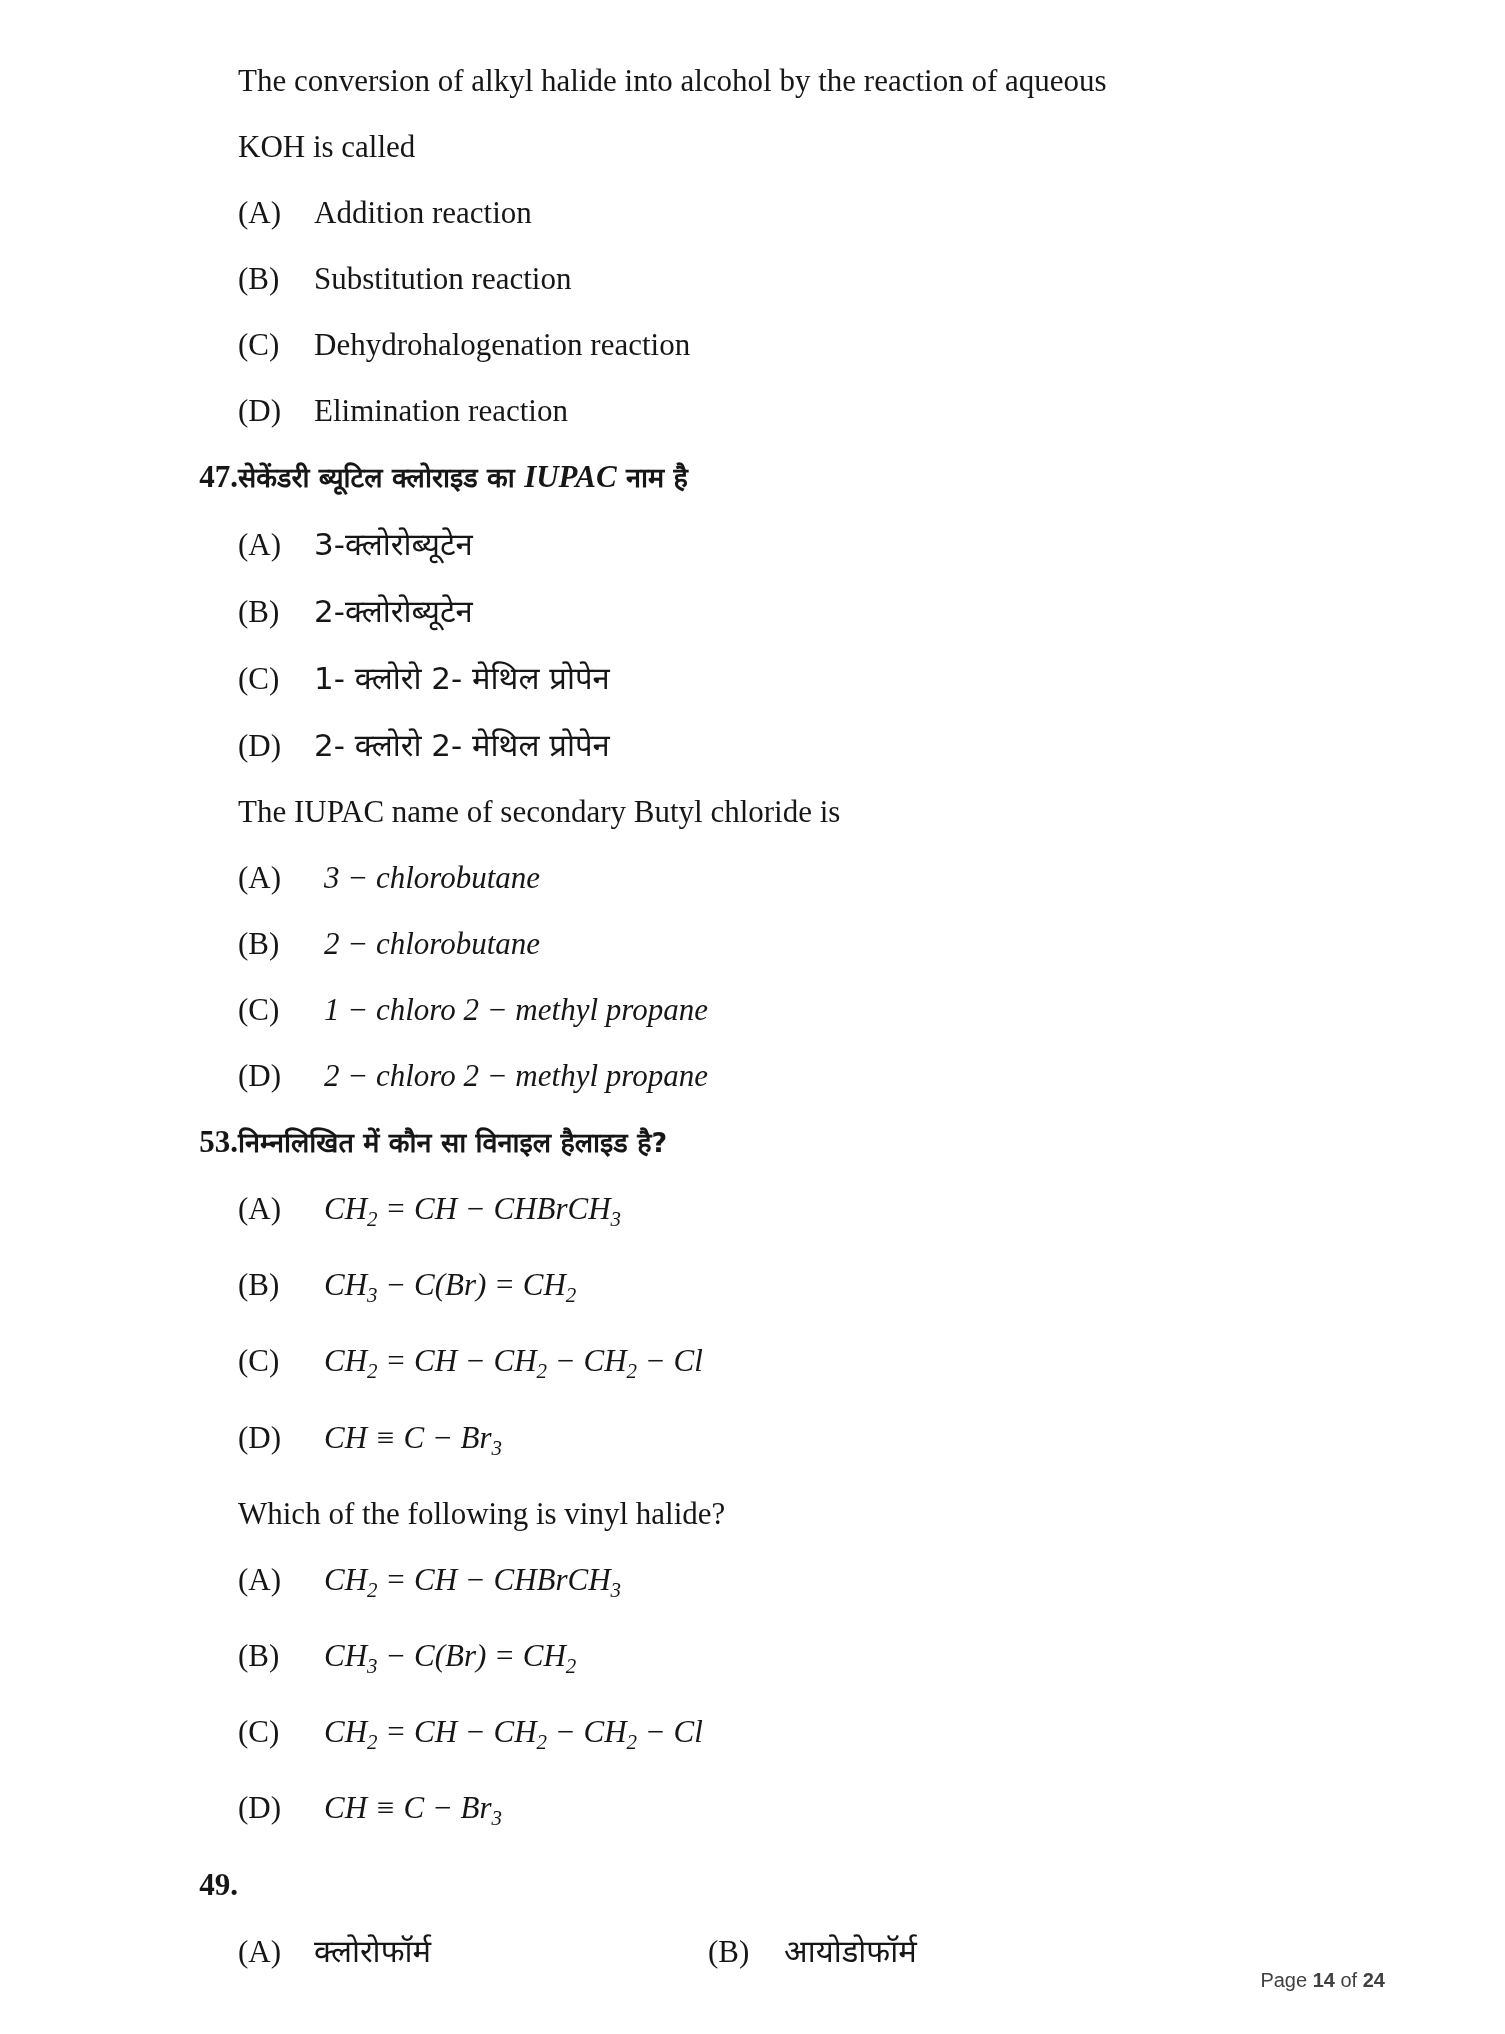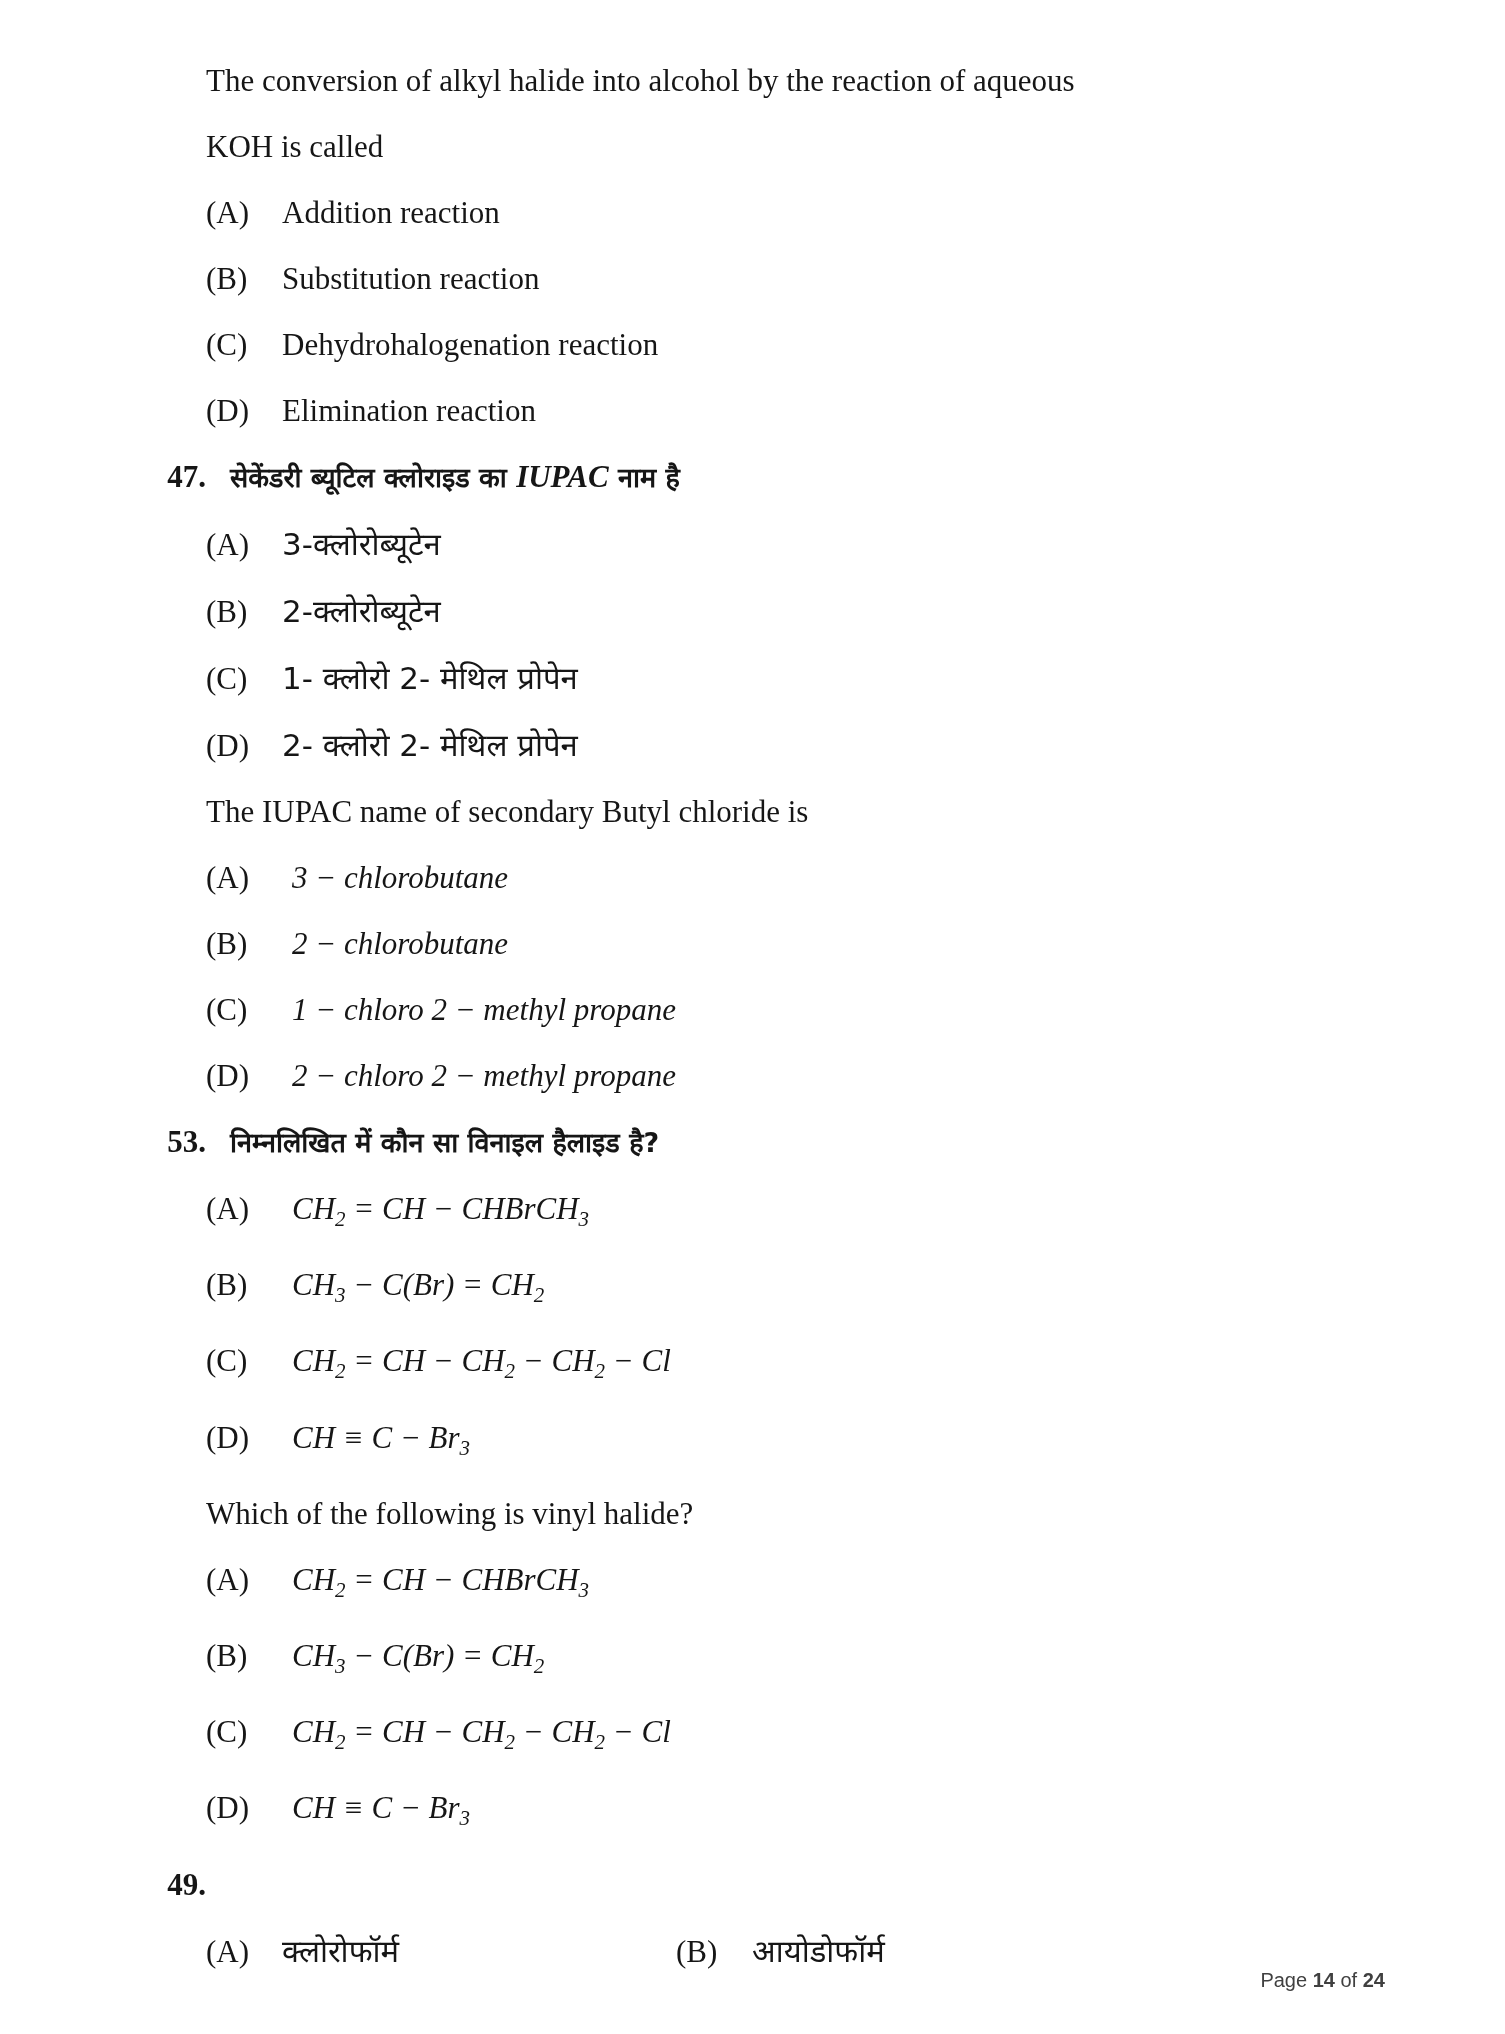--- a/index.html
+++ b/index.html
@@ -12,21 +12,21 @@
     width: 1505px;
     height: 2034px;
     background: #ffffff;
     font-family: "Liberation Serif", serif;
     color: #161616;
     box-sizing: border-box;
     overflow: hidden;
   }
   .content {
     position: absolute;
-    left: 206px;
+    left: 238px;
     top: 48px;
     width: 1060px;
   }
   .stem {
     display: block;
     font-size: 31px;
     line-height: 66px;
   }
   .q-row {
     display: flex;
@@ -37,21 +37,20 @@
     width: 52px;
     flex: 0 0 auto;
     text-align: right;
     font-size: 31px;
     line-height: 66px;
     margin-left: -52px;
   }
   .q-text {
     font-size: 31px;
     line-height: 66px;
-    margin-left: 24px;
   }
   .hi {
     font-family: "DejaVu Sans", sans-serif;
     font-size: 27px;
   }
   .opt {
     display: flex;
     align-items: baseline;
     padding-left: 0px;
   }

